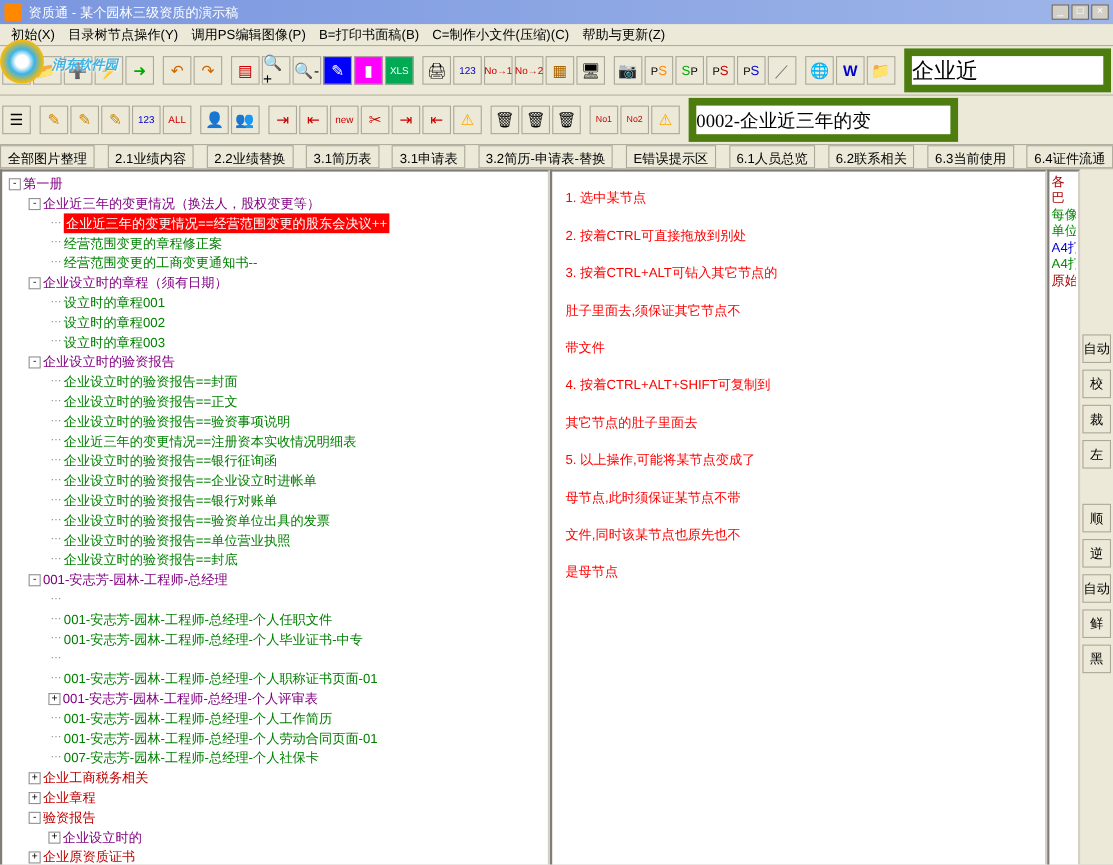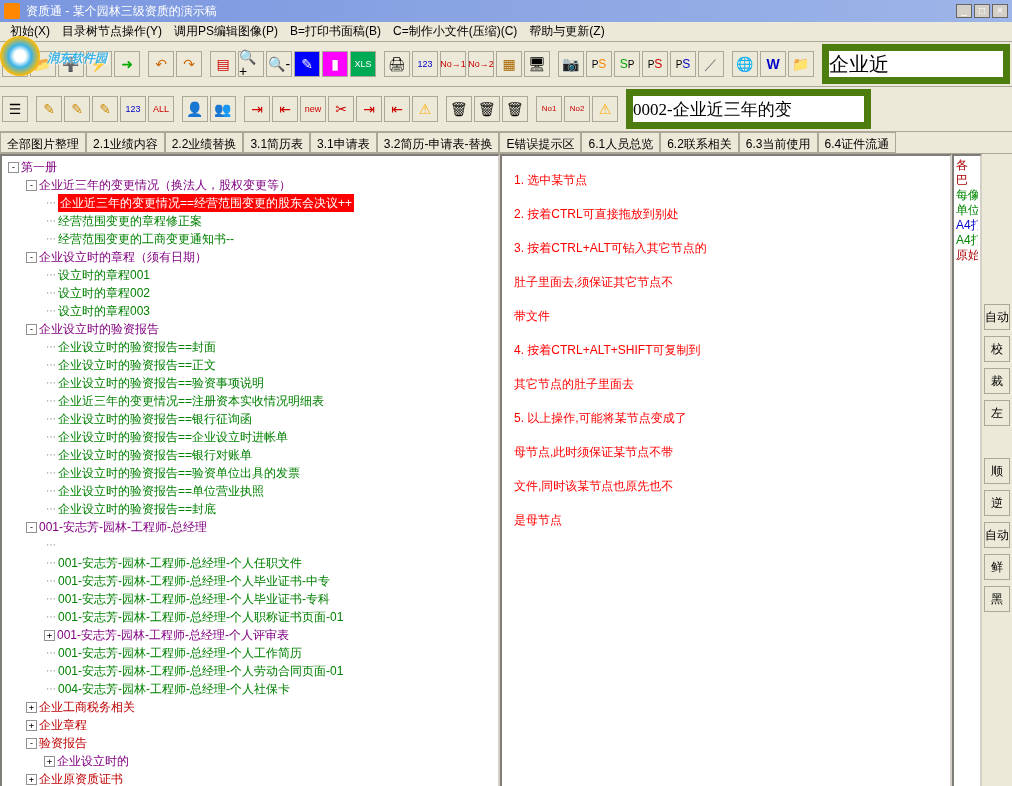--- a/index.html
+++ b/index.html
@@ -14,21 +14,21 @@
 .menubar { background: #ece9d8; height: 20px; display: flex; align-items: center; padding: 0 4px; border-bottom: 1px solid #aca899; }
 .menu-item { padding: 2px 6px; cursor: pointer; }
 
 .toolbar { background: #ece9d8; padding: 2px; display: flex; gap: 2px; align-items: center; border-bottom: 1px solid #aca899; }
 .toolbar-btn { width: 26px; height: 26px; border: 1px solid #aca899; background: #ece9d8; display: flex; align-items: center; justify-content: center; cursor: pointer; }
 .toolbar-sep { width: 4px; height: 26px; }
 
 .toolbar2 { background: #ece9d8; padding: 2px; display: flex; gap: 2px; align-items: center; border-bottom: 1px solid #aca899; }
 .toolbar2-input { flex: 0 0 245px; height: 40px; border: 7px solid #4d7c0f; background: #fff; padding: 0 0; font-size: 17px; font-family: "SimSun"; display: flex; align-items: center; overflow: hidden; white-space: nowrap; }
 
-.tabbar { background: #ece9d8; height: 22px; display: flex; border-bottom: 1px solid #aca899; }
+.tabbar { background: #ece9d8; height: 22px; display: flex; border-bottom: 1px solid #aca899; justify-content: space-between; }
 .tab { padding: 3px 6px; border: 1px solid #aca899; background: #ece9d8; cursor: pointer; font-size: 12px; white-space: nowrap; }
 
 .main { display: flex; height: calc(786px - 22px - 20px - 62px - 22px); }
 .tree-panel { width: 500px; background: #fff; border: 2px inset #d4d0c8; overflow: hidden; padding: 2px; font-size: 14px; line-height: 18px; }
 .tree-row { white-space: nowrap; display: flex; align-items: center; }
 .expander { width: 11px; height: 11px; border: 1px solid #919191; display: inline-flex; align-items: center; justify-content: center; font-size: 9px; line-height: 1; margin-right: 2px; cursor: pointer; background: #fff; color: #000; font-family: monospace; }
 .t-purple { color: #800080; }
 .t-red { color: #c00000; }
 .t-green { color: #008000; }
 .highlight-red { background: #ff0000; color: #fff; padding: 0 2px; }
@@ -351,41 +351,40 @@
     <div class="tree-row indent2">
         <span class="dots">⋯</span>
         <span class="t-green">001-安志芳-园林-工程师-总经理-个人任职文件</span>
       </div>
     <div class="tree-row indent2">
         <span class="dots">⋯</span>
         <span class="t-green">001-安志芳-园林-工程师-总经理-个人毕业证书-中专</span>
       </div>
     <div class="tree-row indent2">
         <span class="dots">⋯</span>
-        <span class="t-green">001-安志芳-园林-工程师-总经理-个人毕业证书-专科</span>
       </div>
     <div class="tree-row indent2">
         <span class="dots">⋯</span>
         <span class="t-green">001-安志芳-园林-工程师-总经理-个人职称证书页面-01</span>
       </div>
     <div class="tree-row indent2">
         <span class="expander">+</span>
         <span class="t-purple">001-安志芳-园林-工程师-总经理-个人评审表</span>
       </div>
     <div class="tree-row indent2">
         <span class="dots">⋯</span>
         <span class="t-green">001-安志芳-园林-工程师-总经理-个人工作简历</span>
       </div>
     <div class="tree-row indent2">
         <span class="dots">⋯</span>
         <span class="t-green">001-安志芳-园林-工程师-总经理-个人劳动合同页面-01</span>
       </div>
     <div class="tree-row indent2">
         <span class="dots">⋯</span>
-        <span class="t-green">004-安志芳-园林-工程师-总经理-个人社保卡</span>
+        <span class="t-green">007-安志芳-园林-工程师-总经理-个人社保卡</span>
       </div>
     <div class="tree-row indent1">
         <span class="expander">+</span>
         <span class="t-red">企业工商税务相关</span>
       </div>
     <div class="tree-row indent1">
         <span class="expander">+</span>
         <span class="t-red">企业章程</span>
       </div>
     <div class="tree-row indent1">

